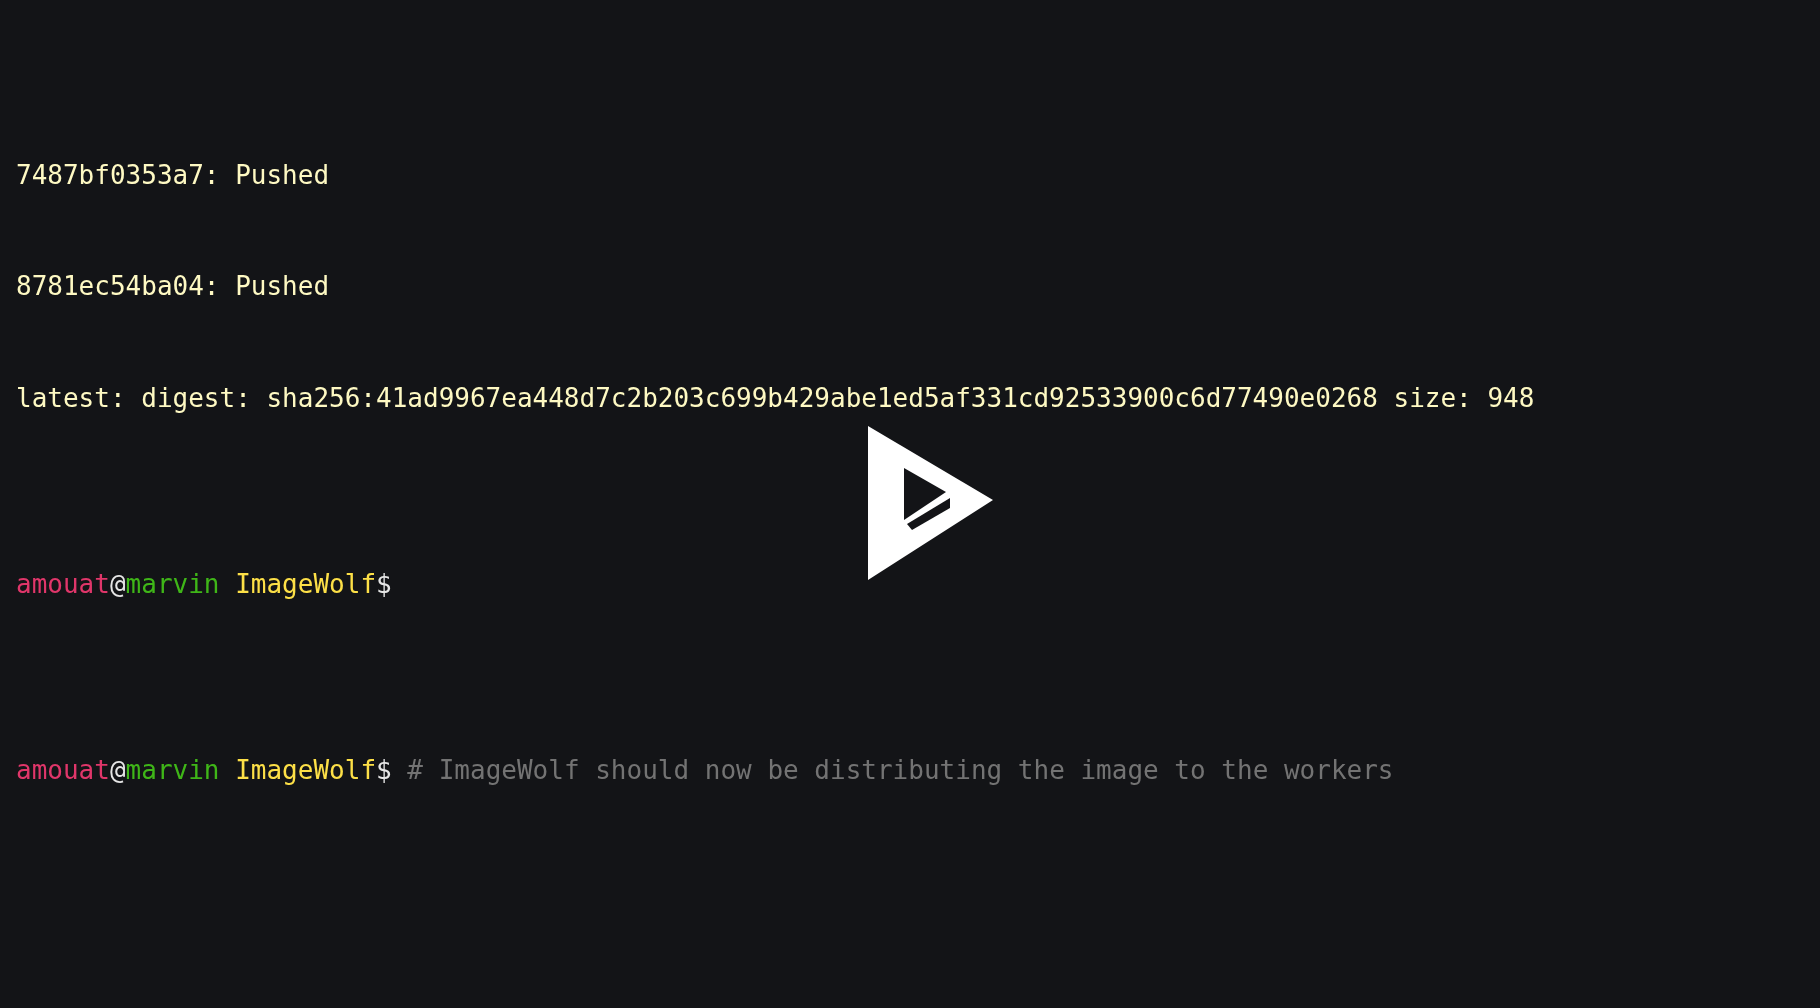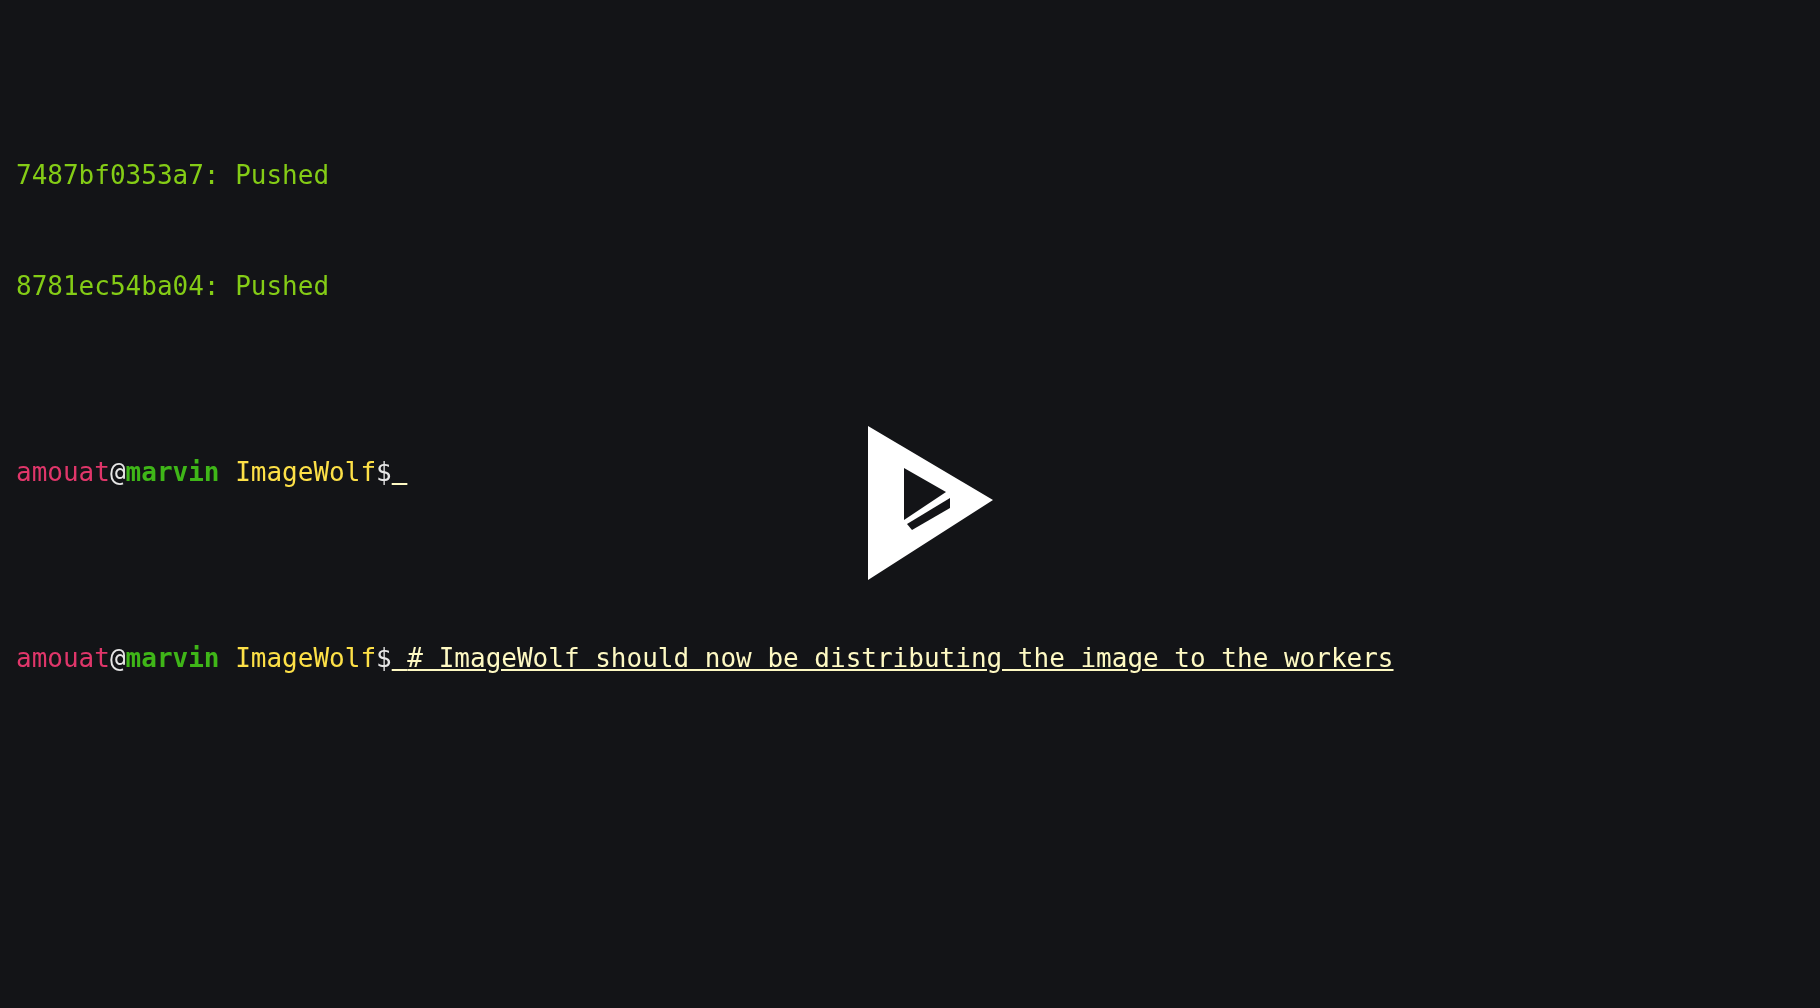--- a/index.html
+++ b/index.html
@@ -28,25 +28,25 @@
     white-space: pre;
   }
   .line {
     white-space: pre;
     height: 37.2px;
     letter-spacing: 0px;
   }
   
   .c-user   { color: #e0366a; text-align: center; }
   .c-at     { color: #e6e6e6; }
-  .c-host   { color: #3fb618; font-weight: bold; }
+  .c-host   { color: #3fb618; }
   .c-dir    { color: #fde047; }
   .c-dollar { color: #e6e6e6; }
-  .c-out    { color: #84cc16; }
-  .c-cmd    { color: #fef9c3; text-decoration: underline; }
+  .c-out    { color: #fef9c3; }
+  .c-cmd    { color: #737373; }
 
   
   #play-overlay {
     position: absolute;
     left: 860px;
     top: 424px;
     width: 135px;
     height: 158px;
     pointer-events: auto;
   }
@@ -58,20 +58,21 @@
 </style>
 </head>
 <body>
 
 <div id="terminal">
   <div class="screen">
 
     
     <div class="line"><span class="c-out">7487bf0353a7: Pushed</span></div>
     <div class="line"><span class="c-out">8781ec54ba04: Pushed</span></div>
+    <div class="line"><span class="c-out">latest: digest: sha256:41ad9967ea448d7c2b203c699b429abe1ed5af331cd92533900c6d77490e0268 size: 948</span></div>
 
     
     <div class="line"><span class="c-user">amouat</span><span class="c-at">@</span><span class="c-host">marvin</span><span class="c-dollar"> </span><span class="c-dir">ImageWolf</span><span class="c-dollar">$</span><span class="c-cmd"> </span><span class="c-cmd"></span></div>
 
     
     <div class="line"><span class="c-user">amouat</span><span class="c-at">@</span><span class="c-host">marvin</span><span class="c-dollar"> </span><span class="c-dir">ImageWolf</span><span class="c-dollar">$</span><span class="c-cmd"> </span><span class="c-cmd"># ImageWolf should now be distributing the image to the workers</span></div>
 
     
 
     

